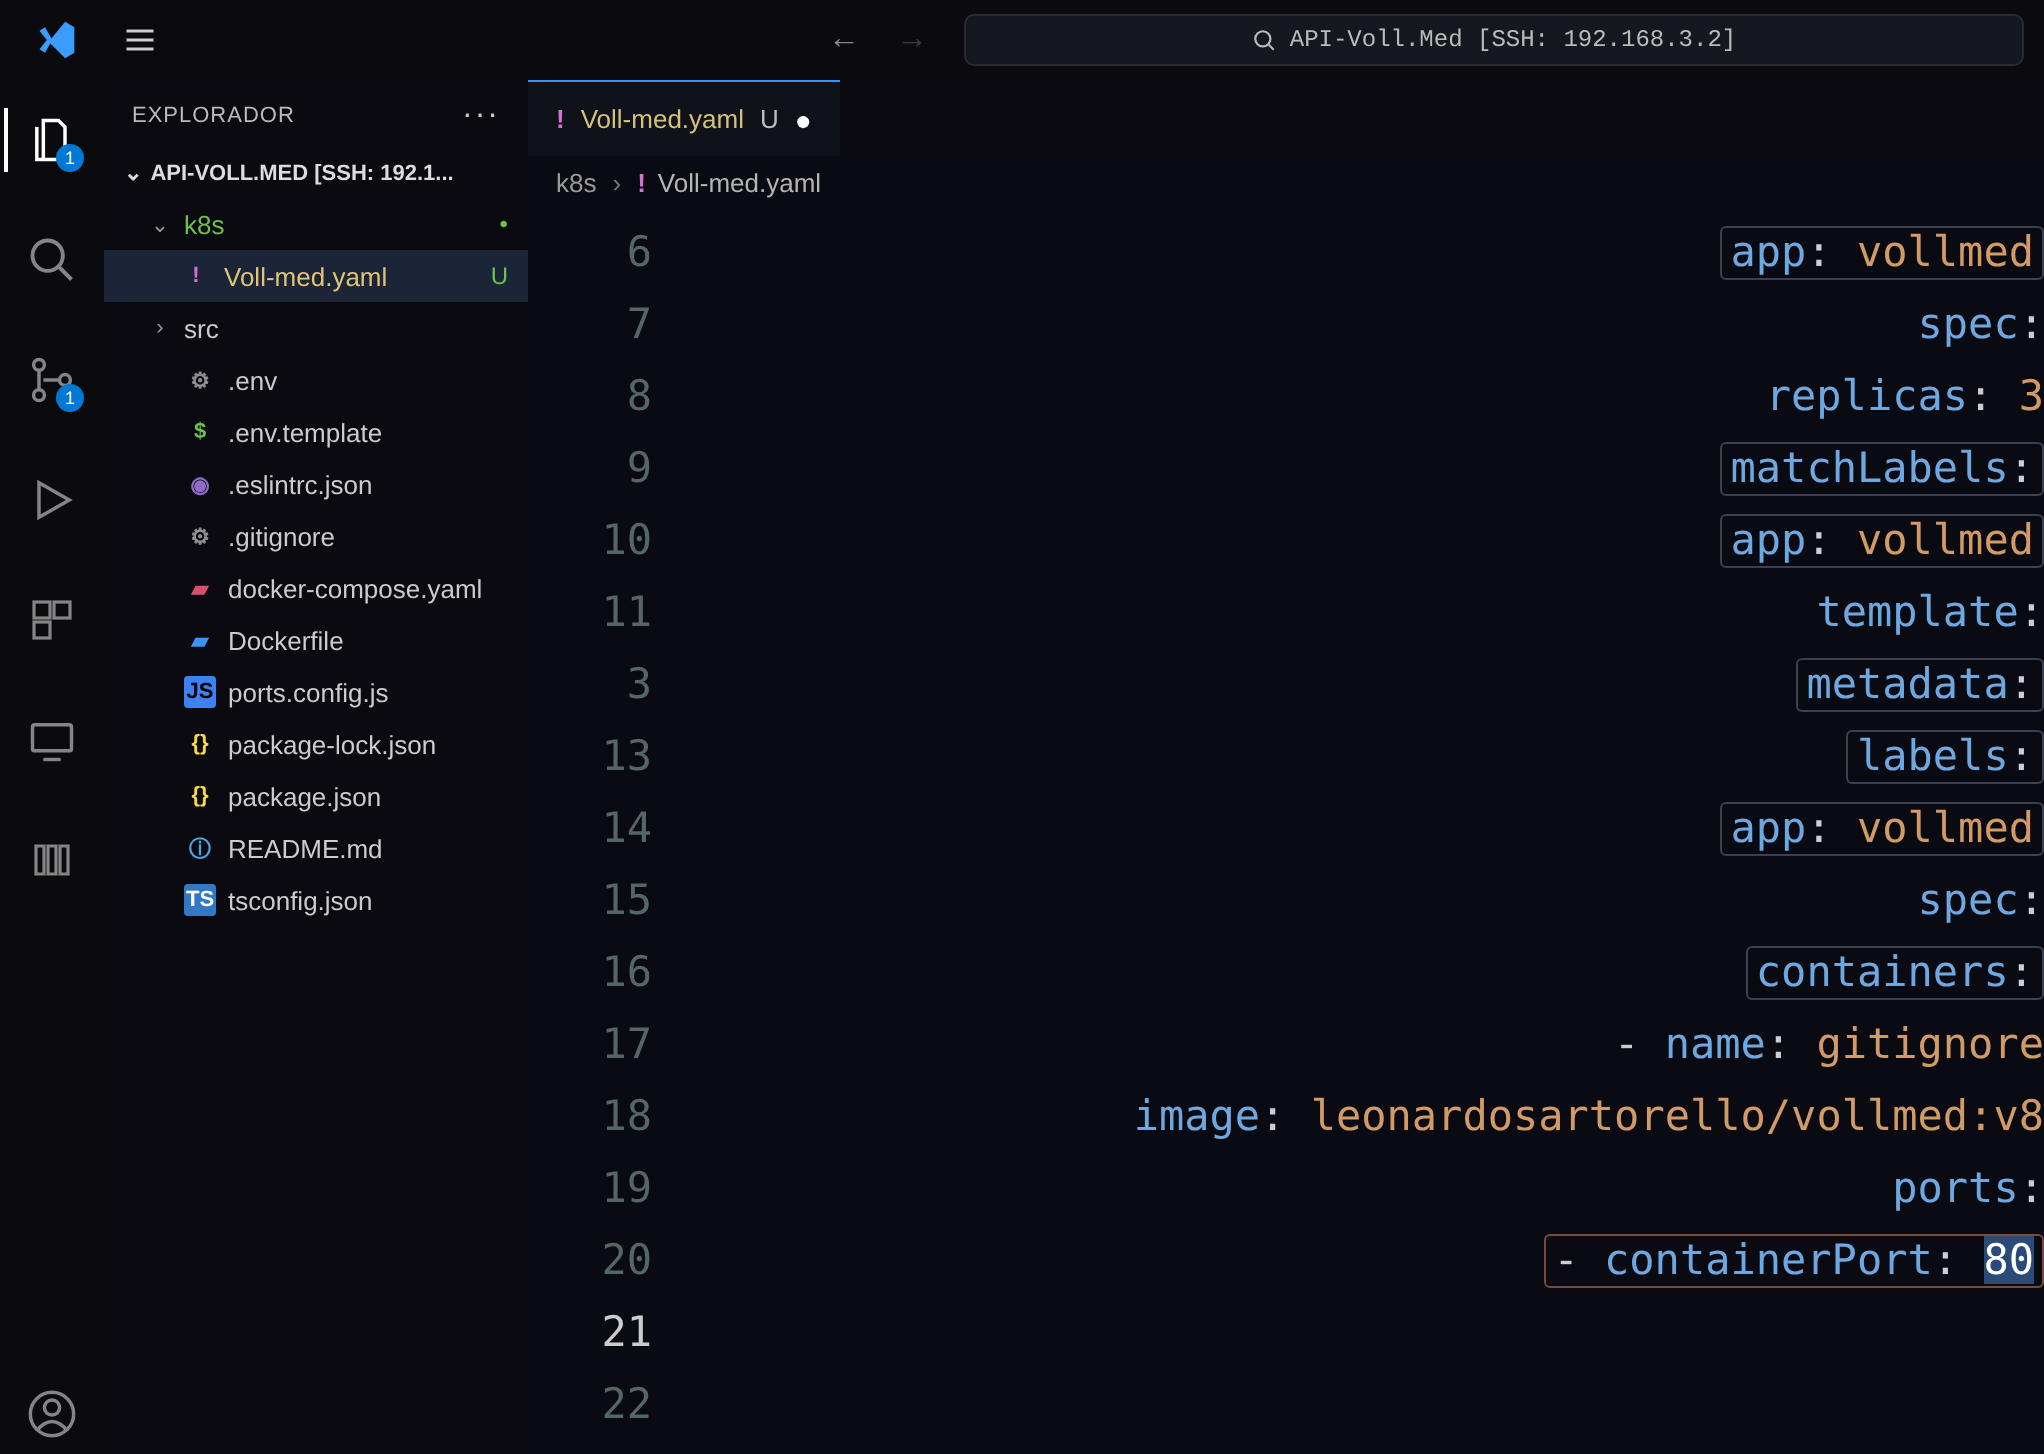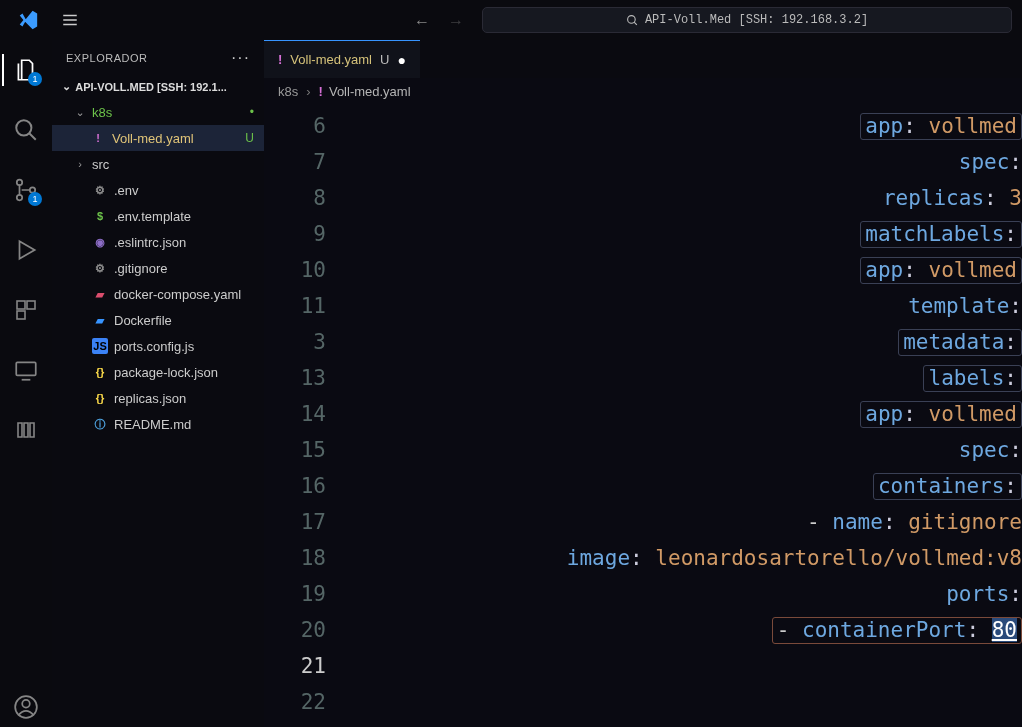--- a/index.html
+++ b/index.html
@@ -244,21 +244,20 @@
   padding: 0 4px 1px 4px;
 }
 .hlbox2 {
   border: 1px solid #7a4a3a;
   border-radius: 3px;
   padding: 0 4px 1px 4px;
 }
 .selnum {
   background: #2a4a7a;
   color: #fff;
-  text-decoration: underline;
 }
 </style>
 </head>
 <body>
 
 <div class="titlebar">
   <div class="vs-logo">
     <svg width="22" height="22" viewBox="0 0 24 24">
         <path fill="#3b9cff" d="M17 2l5 3v14l-5 3-9-9 9-11zM3 7l3-2 4 7-4 7-3-2 4-5-4-5z"></path>
       </svg>
@@ -397,26 +396,31 @@
         <span>ports.config.js</span>
       </div>
       <div class="tree-row d1">
         <span class="chev"></span>
           <span class="ficon ic-braces">{}</span>
         <span>package-lock.json</span>
       </div>
       <div class="tree-row d1">
         <span class="chev"></span>
           <span class="ficon ic-braces">{}</span>
-        <span>replicas.json</span>
+        <span>package.json</span>
       </div>
       <div class="tree-row d1">
         <span class="chev"></span>
           <span class="ficon ic-info">ⓘ</span>
         <span>README.md</span>
+      </div>
+      <div class="tree-row d1">
+        <span class="chev"></span>
+          <span class="ficon ic-ts">TS</span>
+        <span>tsconfig.json</span>
       </div>
     </div>
   </div>
 
   <div class="editor-group">
     <div class="tabs">
       <div class="tab">
         <span class="ficon ic-yaml" style="font-weight:bold">!</span>
         <span>Voll-med.yaml</span>
         <span class="tstatus">U</span>

